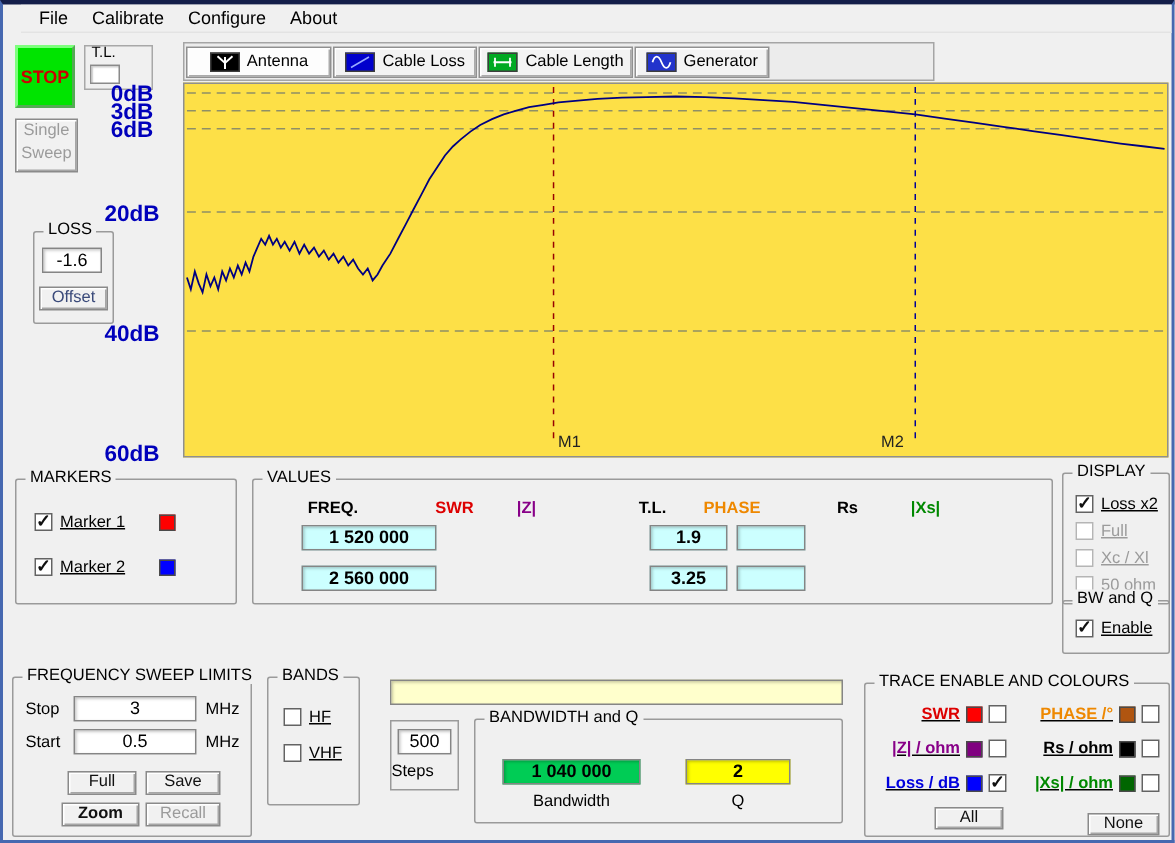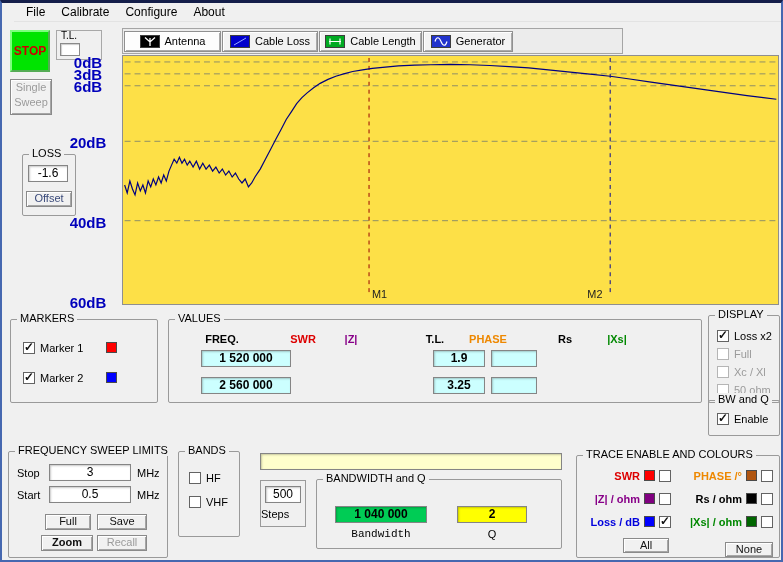--- a/index.html
+++ b/index.html
@@ -24,21 +24,21 @@
   .field.bold { font-weight:bold; }
 
   .checkbox { display:inline-block; width:12px; height:12px; background:#fff;
               border:1px solid #636363; position:relative; flex:none; cursor:pointer; }
   .checkbox.checked::after { content:"✓"; position:absolute; left:0px; top:-3px;
                              font-size:12px; font-weight:bold; color:#101010; }
   .checkbox.dim { border-color:#b5b5b5; }
 
   .swatch { display:inline-block; width:11px; height:11px; border:1px solid #4a4a4a; flex:none; }
 
-  .chk-row { position:absolute; display:flex; align-items:flex-start; gap:5px; font-size:11px; }
+  .chk-row { position:absolute; display:flex; align-items:center; gap:5px; font-size:11px;text-decoration:underline; }
   .chk-row.disabled { color:#9b9b9b; }
 
   .stop-btn { position:absolute; left:8px; top:27px; width:40px; height:42px; background:#00e400;
               border:2px outset #7dff7d; color:#cc0000; font-weight:bold; font-size:12px;
               display:flex; align-items:center; justify-content:center; cursor:pointer; }
   .single-btn { position:absolute; left:8px; top:76px; width:42px; height:36px; line-height:15px; }
 
   .tl-frame { position:absolute; left:54px; top:27px; width:46px; height:30px;
               border:1px solid #a8a8a8; }
   .tl-frame .tl-label { position:absolute; left:4px; top:-1px; font-size:10px; background:transparent; }
@@ -245,21 +245,21 @@
   <span class="field" style="left:258px; top:450px; width:302px; height:17px; background:#ffffcc; text-align:left;"></span>
 
   <div style="position:absolute; left:258px; top:477px; width:46px; height:47px; border:1px solid #9a9a9a;">
     <span class="field" style="left:4px; top:5px; width:36px; height:17px;">500</span>
     <span class="col-label" style="position:absolute; left:0; top:27px; width:100%; text-align:left;">Steps</span>
   </div>
 
   <div class="groupbox" style="left:314px; top:476px; width:246px; height:70px;">
     <span class="gb-title">BANDWIDTH and Q</span>
     <span class="field bold" style="left: 18px; top: 26px; width: 92px; height: 17px; background-color: rgb(0, 204, 85);">1 040 000</span>
-    <span class="col-label" style="position:absolute; left:18px; top:48px; width:92px; text-align:center;font-family:Liberation Mono, monospace;">Bandwidth</span>
+    <span class="col-label" style="position:absolute; left:18px; top:48px; width:92px; text-align:center;">Bandwidth</span>
     <span class="field bold" style="left: 140px; top: 26px; width: 70px; height: 17px; background-color: rgb(255, 255, 0);">2</span>
     <span class="col-label" style="position:absolute; left:140px; top:48px; width:70px; text-align:center;">Q</span>
   </div>
 
   <div class="groupbox" style="left:574px; top:452px; width:204px; height:103px;">
     <span class="gb-title">TRACE ENABLE AND COLOURS</span>
 
     <div class="chk-row" style="left:8px; top:14px; width:86px; justify-content:flex-end; gap:4px;">
       <span class="col-label" style="font-weight: bold; color: rgb(221, 0, 0);">SWR</span>
       <span class="swatch" style="background-color: rgb(255, 0, 0);"></span>

